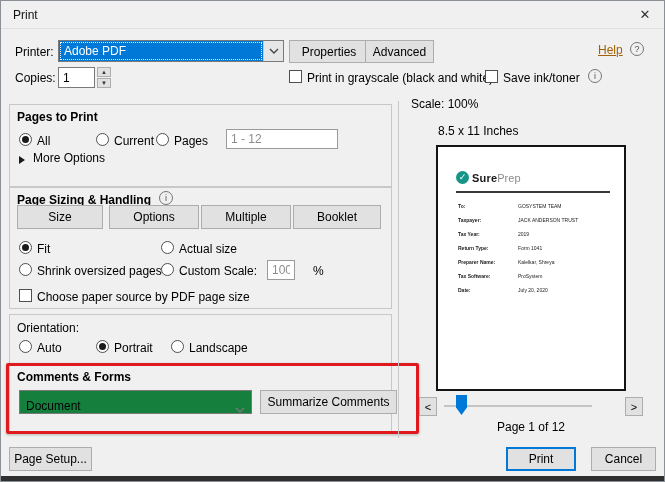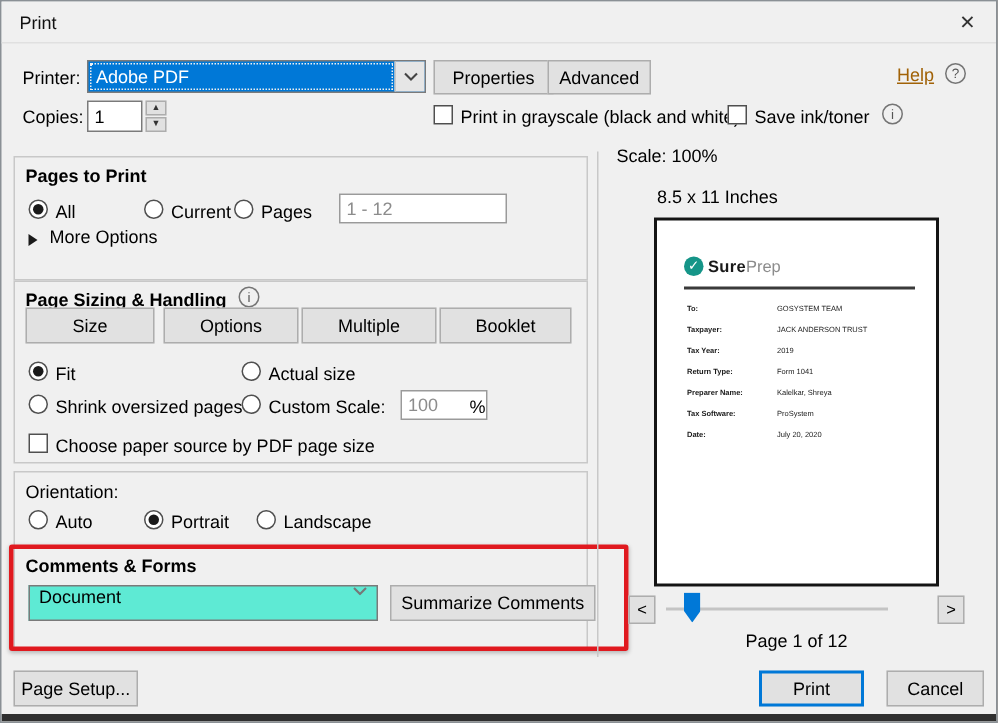--- a/index.html
+++ b/index.html
@@ -42,21 +42,21 @@
   #printer-combo .dd { width:20px; background:#e6e6e6; display:flex; align-items:center; justify-content:center; border-left:1px solid #c8c8c8; }
   
   .spin { position:absolute; width:14px; height:21px; }
   .spin div { width:14px; height:10px; background:#e1e1e1; border:1px solid #adadad; font-size:6px; line-height:8px; text-align:center; color:#333; cursor:pointer; }
   .spin div:first-child { margin-bottom:1px; }
   
   #help-link { position:absolute; left:597px; top:42px; color:#a16207; text-decoration:underline; font-size:12px; cursor:pointer; }
   
   #red-box { position:absolute; left:5px; top:362px; width:413px; height:71px; border:3px solid #e0191f; border-radius:2px; box-shadow:0 1px 3px rgba(0,0,0,.25); }
   
-  .combo { position:absolute; background:#5eead4; border:1px solid #7a7a7a; display:flex; align-items:flex-start; cursor:pointer; }
+  .combo { position:absolute; background:#15803d; border:1px solid #7a7a7a; display:flex; align-items:flex-end; cursor:pointer; }
   .combo .val { flex:1; padding-left:6px; font-size:12px; }
   .combo .dd { width:22px; display:flex; align-items:center; justify-content:center; }
   
   #divider { position:absolute; left:397px; top:100px; width:1px; height:337px; background:#c8c8c8; }
   #preview-page { position:absolute; left:435px; top:144px; width:190px; height:246px; background:#fff; border:2px solid #141414; }
   #pv-logo { position:absolute; left:18px; top:24px; display:flex; align-items:center; }
   #pv-logo .mark { width:13px; height:13px; border-radius:50%; background:#159588; color:#fff; font-size:9px; line-height:13px; text-align:center; margin-right:3px; }
   #pv-logo .b1 { font-size:11px; font-weight:bold; color:#1a1a1a; letter-spacing:.2px; }
   #pv-logo .b2 { font-size:11px; color:#8c8c8c; }
   #pv-rule { position:absolute; left:18px; top:44px; width:154px; height:2px; background:#3a3a3a; }
@@ -126,21 +126,21 @@
   <div class="btn" style="left:200px; top:204px; width:90px; height:24px;">Multiple</div>
   <div class="btn" style="left:292px; top:204px; width:88px; height:24px;">Booklet</div>
   <span class="radio sel" style="left:18px; top:240px;"></span>
   <span class="lbl" style="left:36px; top:241px;">Fit</span>
   <span class="radio" style="left:160px; top:240px;"></span>
   <span class="lbl" style="left:178px; top:241px;">Actual size</span>
   <span class="radio" style="left:18px; top:262px;"></span>
   <span class="lbl" style="left:36px; top:263px;">Shrink oversized pages</span>
   <span class="radio" style="left:160px; top:262px;"></span>
   <span class="lbl" style="left:178px; top:263px;">Custom Scale:</span>
-  <input class="textinput dim" style="left: 266px; top: 259px; width: 58px; height: 20px;" value="100">
+  <input class="textinput dim" style="left: 266px; top: 259px; width: 28px; height: 20px;" value="100">
   <span class="lbl" style="left:312px; top:263px;">%</span>
   <span class="checkbox" style="left:18px; top:288px;"></span>
   <span class="lbl" style="left:36px; top:289px;">Choose paper source by PDF page size</span>
 
   <div class="groupbox" style="top:313px; height:120px;"></div>
   <span class="lbl" style="left:16px; top:320px;">Orientation:</span>
   <span class="radio" style="left:18px; top:339px;"></span>
   <span class="lbl" style="left:36px; top:340px;">Auto</span>
   <span class="radio sel" style="left:95px; top:339px;"></span>
   <span class="lbl" style="left:113px; top:340px;">Portrait</span>

